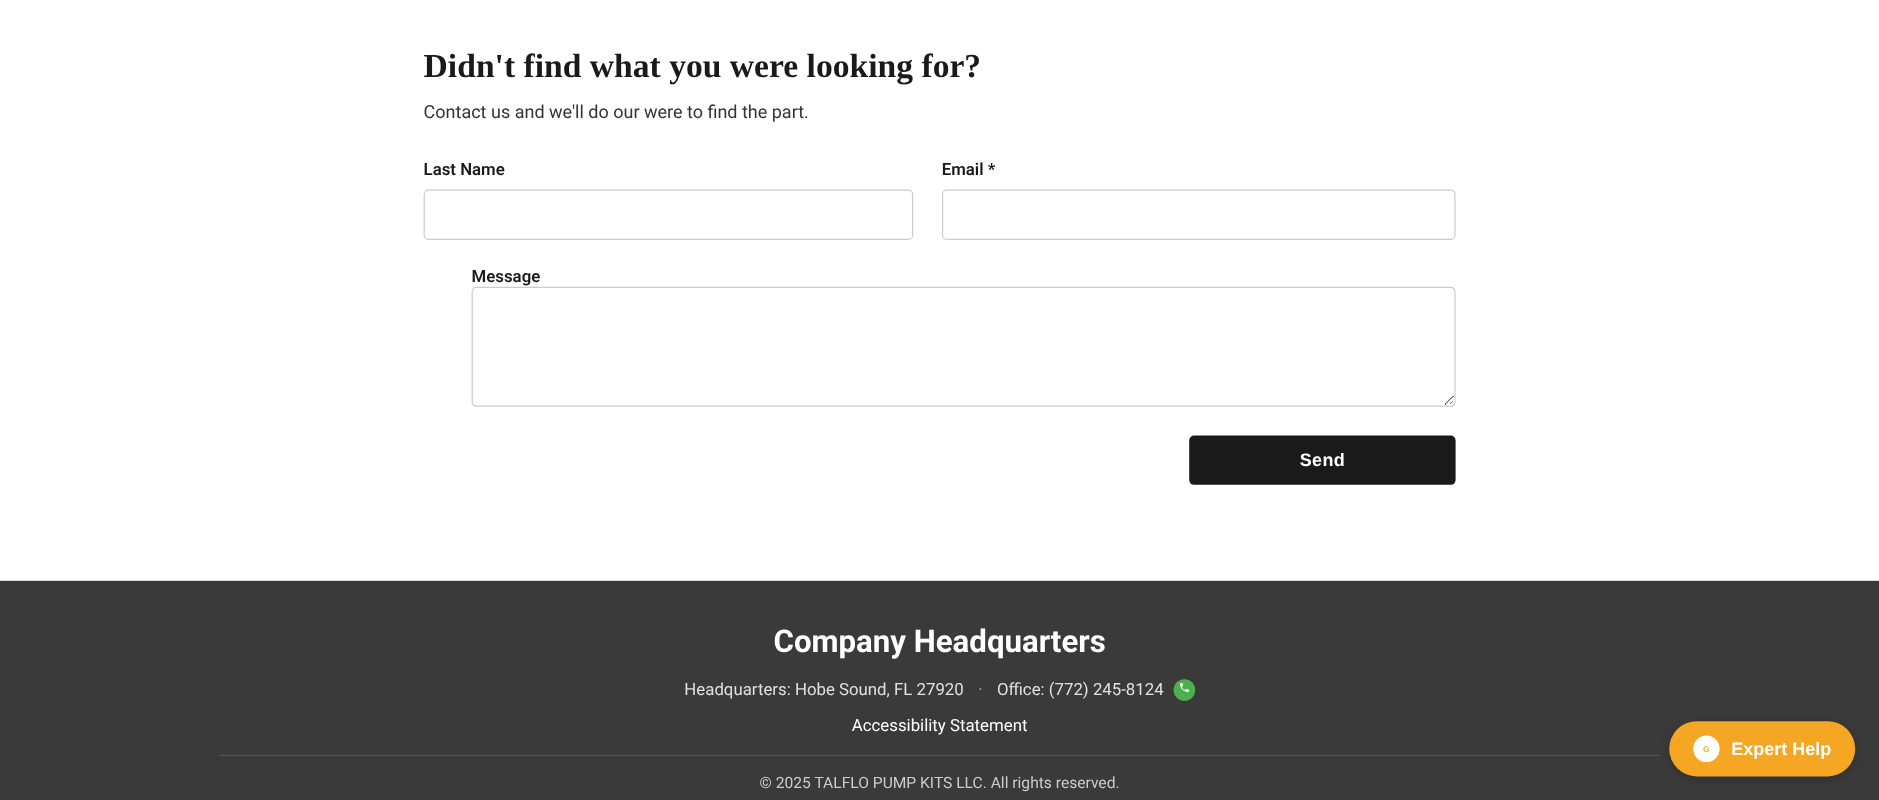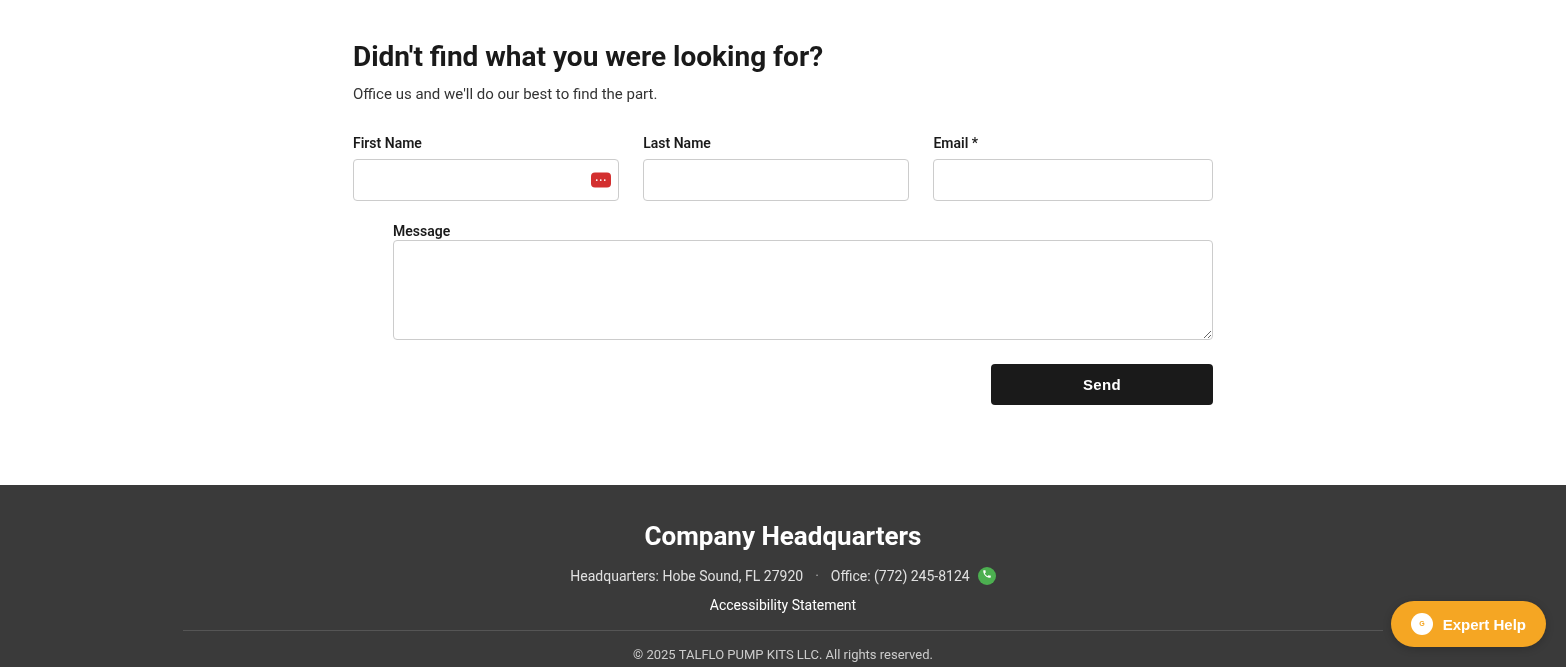--- a/index.html
+++ b/index.html
@@ -19,20 +19,21 @@
       max-width: 900px;
       margin: 0 auto;
       padding: 40px 20px 80px 20px;
     }
 
     .page-heading {
       font-size: 28px;
       font-weight: 700;
       color: #1a1a1a;
       margin-bottom: 12px;
+      font-family: Liberation Serif, serif;
     }
 
     .page-subtext {
       font-size: 15px;
       color: #333;
       margin-bottom: 32px;
     }
 
     .form-row {
       display: flex;
@@ -219,31 +220,24 @@
       color: #f5a623;
       font-size: 13px;
       font-weight: bold;
     }
   </style>
 </head>
 <body>
 
 <div class="main-content">
   <h1 class="page-heading">Didn't find what you were looking for?</h1>
-  <p class="page-subtext">Office us and we'll do our best to find the part.</p>
+  <p class="page-subtext">Contact us and we'll do our were to find the part.</p>
 
   <form>
     <div class="form-row">
-      <div class="form-group">
-        <label class="form-label">First Name</label>
-        <div class="first-name-wrapper">
-          <input type="text" class="form-input" style="">
-          <span class="autofill-icon">···</span>
-        </div>
-      </div>
       <div class="form-group">
         <label class="form-label">Last Name</label>
         <input type="text" class="form-input" style="">
       </div>
       <div class="form-group email-group">
         <label class="form-label">Email *</label>
         <input type="email" class="form-input" style="">
       </div>
     </div>
 

